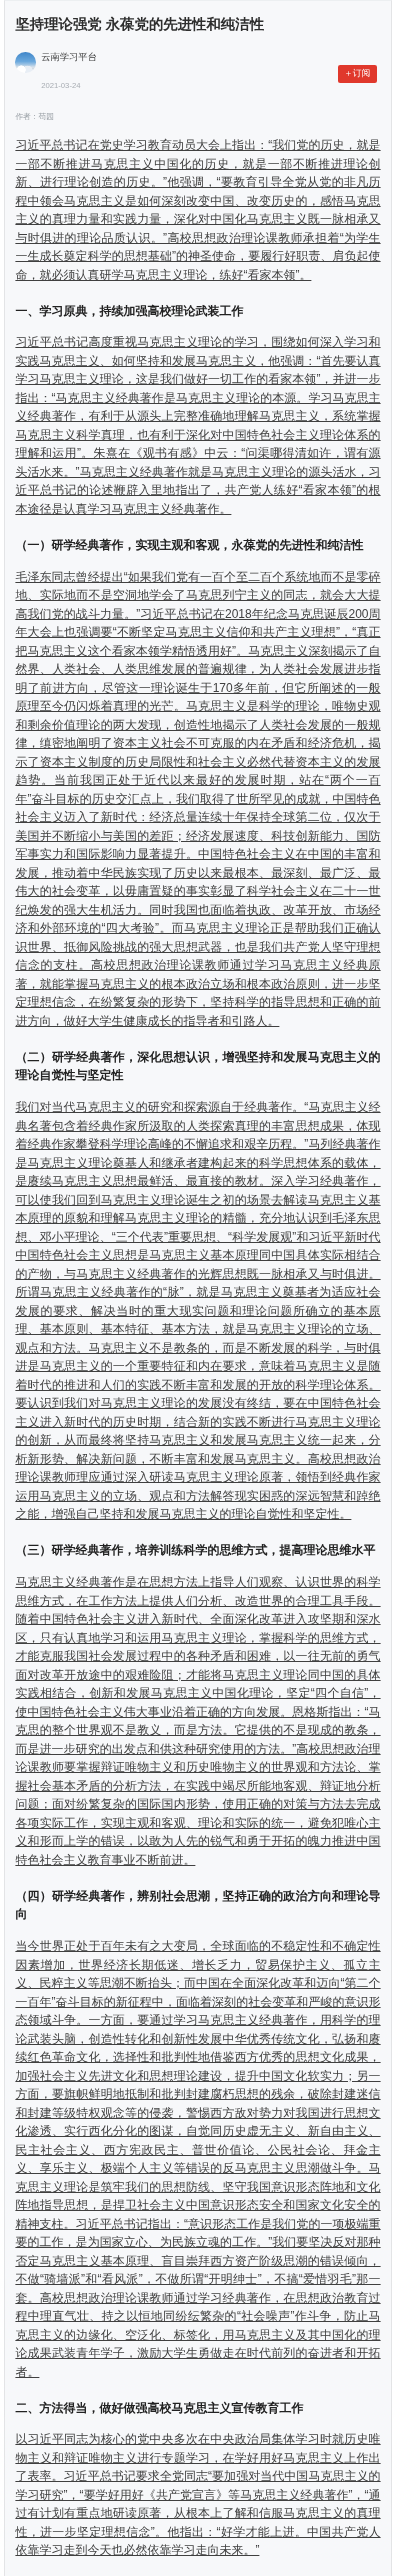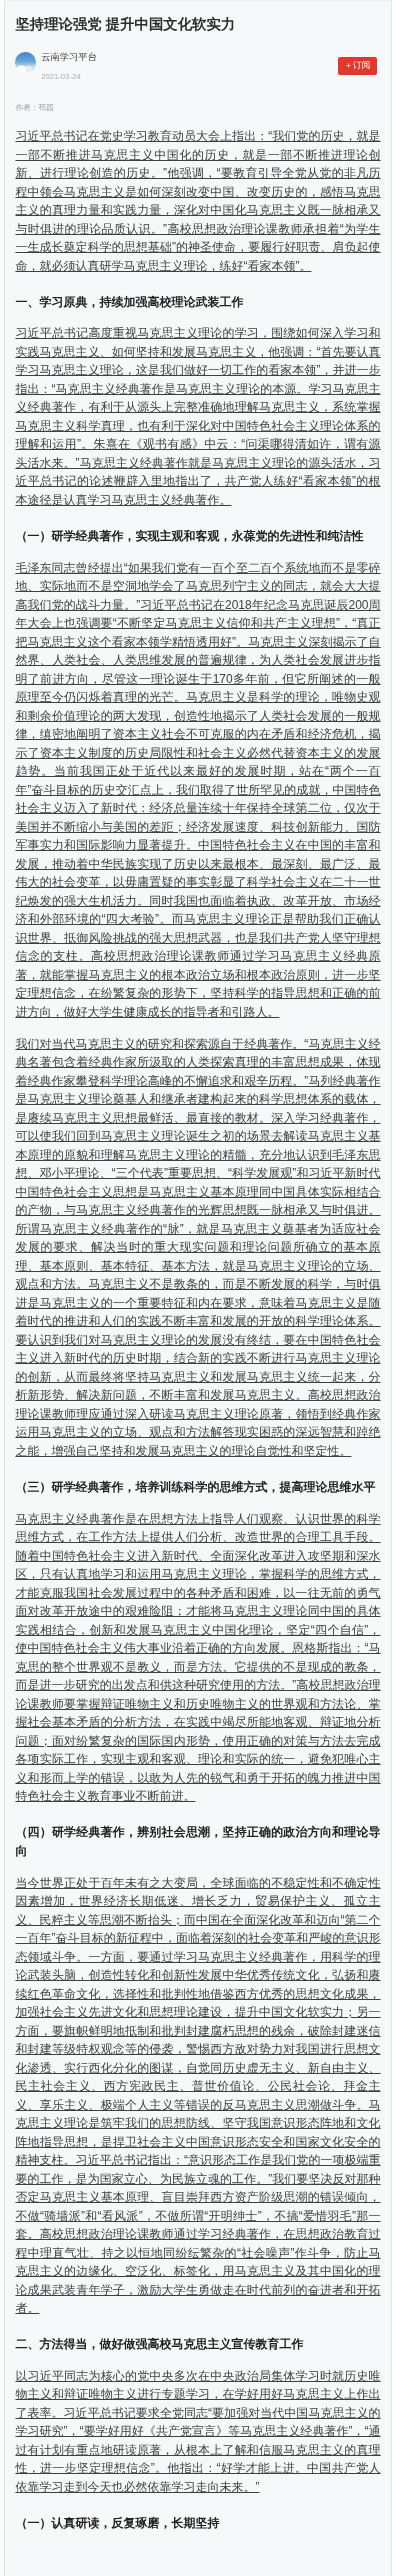--- a/index.html
+++ b/index.html
@@ -37,24 +37,24 @@
     width: 20.6px; height: 20.6px;
     border-radius: 50%;
     background:
       radial-gradient(circle at 30% 85%, #ffffff 0 18%, rgba(255,255,255,0) 20%),
       radial-gradient(circle at 60% 90%, #e8eef5 0 22%, rgba(255,255,255,0) 24%),
       linear-gradient(180deg, #3f86c9 0%, #6aa8dd 45%, #9fc4e4 60%, #d9e2ea 72%, #b9c4cf 100%);
     flex: 0 0 auto;
   }
   .publisher-meta { margin-left: 5.2px; }
   .publisher-name { font-size: 9.3px; color: #3c3c3c; line-height: 11.3px; }
-  .publish-date { font-size: 7.7px; color: #a8adb3; line-height: 10.3px; margin-top: 8px; }
+  .publish-date { font-size: 7.7px; color: #a8adb3; line-height: 10.3px; margin-top: 17px; }
   .subscribe-btn {
     position: absolute;
-    right: 4.1px; top: 5px;
+    right: 4.1px; top: 13px;
     background: #e0382c;
     color: #ffffff;
     border: none;
     font-size: 8.8px;
     padding: 2.6px 6.2px 3.1px 6.2px;
     border-radius: 2.1px;
     font-family: inherit;
     cursor: pointer;
   }
   .author-line { font-size: 7.7px; color: #9aa0a6; margin-bottom: 14.4px; }
@@ -73,39 +73,40 @@
     font-weight: 700;
     margin: 17.5px 0 13.4px 0;
     text-align: justify;
   }
 </style>
 </head>
 <body>
 
 <div class="page">
 
-  <h1 class="article-title">坚持理论强党 提升中国文化软实力</h1>
+  <h1 class="article-title">坚持理论强党 永葆党的先进性和纯洁性</h1>
 
   <div class="publisher-row">
     <div class="avatar"></div>
     <div class="publisher-meta">
       <div class="publisher-name">云南学习平台</div>
       <div class="publish-date">2021-03-24</div>
     </div>
     <button class="subscribe-btn">＋订阅</button>
   </div>
 
   <div class="author-line">作者：苟园</div>
 
   <div class="article-body" id="article-body">
       <p>习近平总书记在党史学习教育动员大会上指出：“我们党的历史，就是一部不断推进马克思主义中国化的历史，就是一部不断推进理论创新、进行理论创造的历史。”他强调，“要教育引导全党从党的非凡历程中领会马克思主义是如何深刻改变中国、改变历史的，感悟马克思主义的真理力量和实践力量，深化对中国化马克思主义既一脉相承又与时俱进的理论品质认识。”高校思想政治理论课教师承担着“为学生一生成长奠定科学的思想基础”的神圣使命，要履行好职责、肩负起使命，就必须认真研学马克思主义理论，练好“看家本领”。</p>
       <h2>一、学习原典，持续加强高校理论武装工作</h2>
       <p>习近平总书记高度重视马克思主义理论的学习，围绕如何深入学习和实践马克思主义、如何坚持和发展马克思主义，他强调：“首先要认真学习马克思主义理论，这是我们做好一切工作的看家本领”，并进一步指出：“马克思主义经典著作是马克思主义理论的本源。学习马克思主义经典著作，有利于从源头上完整准确地理解马克思主义，系统掌握马克思主义科学真理，也有利于深化对中国特色社会主义理论体系的理解和运用”。朱熹在《观书有感》中云：“问渠哪得清如许，谓有源头活水来。”马克思主义经典著作就是马克思主义理论的源头活水，习近平总书记的论述鞭辟入里地指出了，共产党人练好“看家本领”的根本途径是认真学习马克思主义经典著作。</p>
       <h3>（一）研学经典著作，实现主观和客观，永葆党的先进性和纯洁性</h3>
       <p>毛泽东同志曾经提出“如果我们党有一百个至二百个系统地而不是零碎地、实际地而不是空洞地学会了马克思列宁主义的同志，就会大大提高我们党的战斗力量。”习近平总书记在2018年纪念马克思诞辰200周年大会上也强调要“不断坚定马克思主义信仰和共产主义理想”，“真正把马克思主义这个看家本领学精悟透用好”。马克思主义深刻揭示了自然界、人类社会、人类思维发展的普遍规律，为人类社会发展进步指明了前进方向，尽管这一理论诞生于170多年前，但它所阐述的一般原理至今仍闪烁着真理的光芒。马克思主义是科学的理论，唯物史观和剩余价值理论的两大发现，创造性地揭示了人类社会发展的一般规律，缜密地阐明了资本主义社会不可克服的内在矛盾和经济危机，揭示了资本主义制度的历史局限性和社会主义必然代替资本主义的发展趋势。当前我国正处于近代以来最好的发展时期，站在“两个一百年”奋斗目标的历史交汇点上，我们取得了世所罕见的成就，中国特色社会主义迈入了新时代：经济总量连续十年保持全球第二位，仅次于美国并不断缩小与美国的差距；经济发展速度、科技创新能力、国防军事实力和国际影响力显著提升。中国特色社会主义在中国的丰富和发展，推动着中华民族实现了历史以来最根本、最深刻、最广泛、最伟大的社会变革，以毋庸置疑的事实彰显了科学社会主义在二十一世纪焕发的强大生机活力。同时我国也面临着执政、改革开放、市场经济和外部环境的“四大考验”。而马克思主义理论正是帮助我们正确认识世界、抵御风险挑战的强大思想武器，也是我们共产党人坚守理想信念的支柱。高校思想政治理论课教师通过学习马克思主义经典原著，就能掌握马克思主义的根本政治立场和根本政治原则，进一步坚定理想信念，在纷繁复杂的形势下，坚持科学的指导思想和正确的前进方向，做好大学生健康成长的指导者和引路人。</p>
+      <h3>（二）研学经典著作，深化思想认识，增强坚持和发展马克思主义的理论自觉性与坚定性</h3>
       <p>我们对当代马克思主义的研究和探索源自于经典著作。“马克思主义经典名著包含着经典作家所汲取的人类探索真理的丰富思想成果，体现着经典作家攀登科学理论高峰的不懈追求和艰辛历程。”马列经典著作是马克思主义理论奠基人和继承者建构起来的科学思想体系的载体，是赓续马克思主义思想最鲜活、最直接的教材。深入学习经典著作，可以使我们回到马克思主义理论诞生之初的场景去解读马克思主义基本原理的原貌和理解马克思主义理论的精髓，充分地认识到毛泽东思想、邓小平理论、“三个代表”重要思想、“科学发展观”和习近平新时代中国特色社会主义思想是马克思主义基本原理同中国具体实际相结合的产物，与马克思主义经典著作的光辉思想既一脉相承又与时俱进。所谓马克思主义经典著作的“脉”，就是马克思主义奠基者为适应社会发展的要求、解决当时的重大现实问题和理论问题所确立的基本原理、基本原则、基本特征、基本方法，就是马克思主义理论的立场、观点和方法。马克思主义不是教条的，而是不断发展的科学，与时俱进是马克思主义的一个重要特征和内在要求，意味着马克思主义是随着时代的推进和人们的实践不断丰富和发展的开放的科学理论体系。要认识到我们对马克思主义理论的发展没有终结，要在中国特色社会主义进入新时代的历史时期，结合新的实践不断进行马克思主义理论的创新，从而最终将坚持马克思主义和发展马克思主义统一起来，分析新形势、解决新问题，不断丰富和发展马克思主义。高校思想政治理论课教师理应通过深入研读马克思主义理论原著，领悟到经典作家运用马克思主义的立场、观点和方法解答现实困惑的深远智慧和踔绝之能，增强自己坚持和发展马克思主义的理论自觉性和坚定性。</p>
       <h3>（三）研学经典著作，培养训练科学的思维方式，提高理论思维水平</h3>
       <p>马克思主义经典著作是在思想方法上指导人们观察、认识世界的科学思维方式，在工作方法上提供人们分析、改造世界的合理工具手段。随着中国特色社会主义进入新时代、全面深化改革进入攻坚期和深水区，只有认真地学习和运用马克思主义理论，掌握科学的思维方式，才能克服我国社会发展过程中的各种矛盾和困难，以一往无前的勇气面对改革开放途中的艰难险阻；才能将马克思主义理论同中国的具体实践相结合，创新和发展马克思主义中国化理论，坚定“四个自信”，使中国特色社会主义伟大事业沿着正确的方向发展。恩格斯指出：“马克思的整个世界观不是教义，而是方法。它提供的不是现成的教条，而是进一步研究的出发点和供这种研究使用的方法。”高校思想政治理论课教师要掌握辩证唯物主义和历史唯物主义的世界观和方法论、掌握社会基本矛盾的分析方法，在实践中竭尽所能地客观、辩证地分析问题；面对纷繁复杂的国际国内形势，使用正确的对策与方法去完成各项实际工作，实现主观和客观、理论和实际的统一，避免犯唯心主义和形而上学的错误，以敢为人先的锐气和勇于开拓的魄力推进中国特色社会主义教育事业不断前进。</p>
       <h3>（四）研学经典著作，辨别社会思潮，坚持正确的政治方向和理论导向</h3>
       <p>当今世界正处于百年未有之大变局，全球面临的不稳定性和不确定性因素增加，世界经济长期低迷、增长乏力，贸易保护主义、孤立主义、民粹主义等思潮不断抬头；而中国在全面深化改革和迈向“第二个一百年”奋斗目标的新征程中，面临着深刻的社会变革和严峻的意识形态领域斗争。一方面，要通过学习马克思主义经典著作，用科学的理论武装头脑，创造性转化和创新性发展中华优秀传统文化，弘扬和赓续红色革命文化，选择性和批判性地借鉴西方优秀的思想文化成果，加强社会主义先进文化和思想理论建设，提升中国文化软实力；另一方面，要旗帜鲜明地抵制和批判封建腐朽思想的残余，破除封建迷信和封建等级特权观念等的侵袭，警惕西方敌对势力对我国进行思想文化渗透、实行西化分化的图谋，自觉同历史虚无主义、新自由主义、民主社会主义、西方宪政民主、普世价值论、公民社会论、拜金主义、享乐主义、极端个人主义等错误的反马克思主义思潮做斗争。马克思主义理论是筑牢我们的思想防线、坚守我国意识形态阵地和文化阵地指导思想，是捍卫社会主义中国意识形态安全和国家文化安全的精神支柱。习近平总书记指出：“意识形态工作是我们党的一项极端重要的工作，是为国家立心、为民族立魂的工作。”我们要坚决反对那种否定马克思主义基本原理、盲目崇拜西方资产阶级思潮的错误倾向，不做“骑墙派”和“看风派”，不做所谓“开明绅士”，不搞“爱惜羽毛”那一套。高校思想政治理论课教师通过学习经典著作，在思想政治教育过程中理直气壮、持之以恒地同纷纭繁杂的“社会噪声”作斗争，防止马克思主义的边缘化、空泛化、标签化，用马克思主义及其中国化的理论成果武装青年学子，激励大学生勇做走在时代前列的奋进者和开拓者。</p>
       <h2>二、方法得当，做好做强高校马克思主义宣传教育工作</h2>
       <p>以习近平同志为核心的党中央多次在中央政治局集体学习时就历史唯物主义和辩证唯物主义进行专题学习，在学好用好马克思主义上作出了表率。习近平总书记要求全党同志“要加强对当代中国马克思主义的学习研究”，“要学好用好《共产党宣言》等马克思主义经典著作”，“通过有计划有重点地研读原著，从根本上了解和信服马克思主义的真理性，进一步坚定理想信念”。他指出：“好学才能上进。中国共产党人依靠学习走到今天也必然依靠学习走向未来。”</p>
       <h3>（一）认真研读，反复琢磨，长期坚持</h3>
     </div>
 

